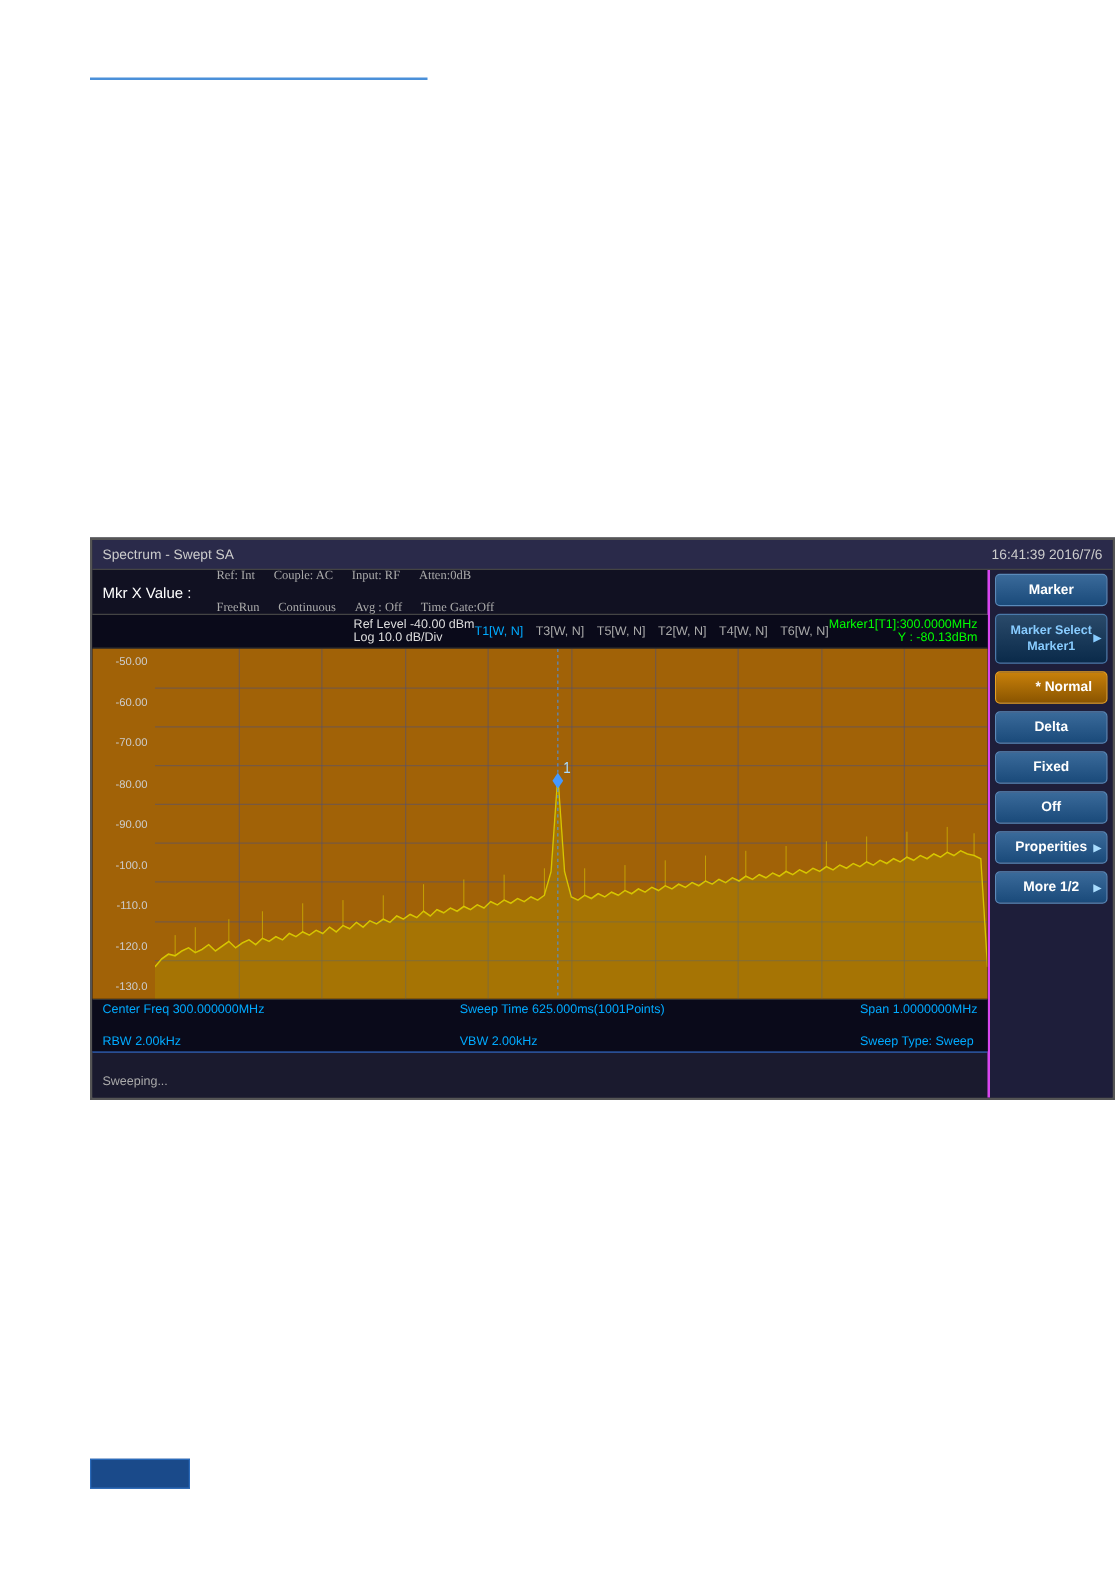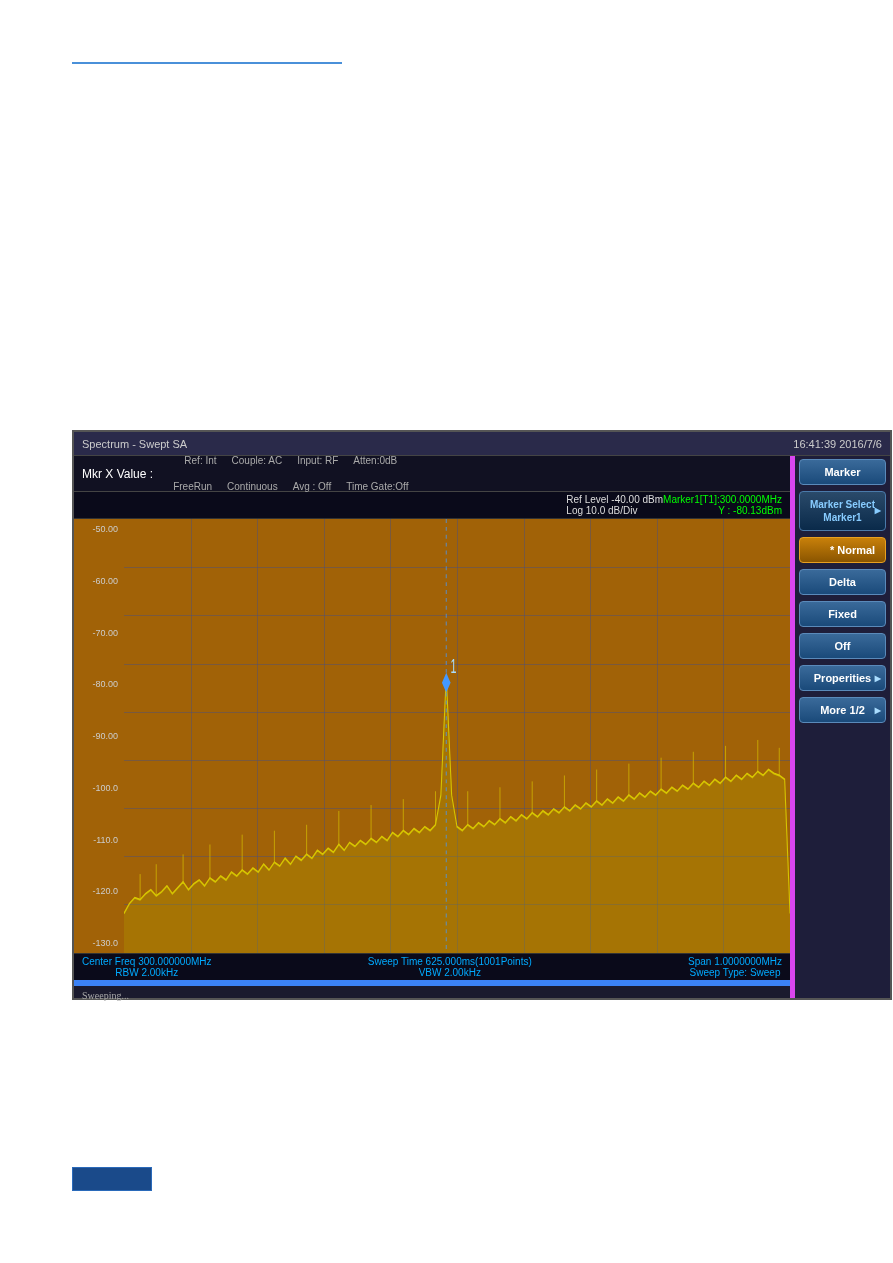--- a/index.html
+++ b/index.html
@@ -20,21 +20,21 @@
       height: 2px;
       background: #4a90d9;
     }
 
     
     .instrument-panel {
       position: absolute;
       top: 430px;
       left: 72px;
       width: 820px;
-      height: 570px;
+      height: 450px;
       background: #1a1a2e;
       border: 2px solid #555;
       display: flex;
       flex-direction: column;
     }
 
     
     .title-bar {
       background: #2a2a4a;
       display: flex;
@@ -86,21 +86,22 @@
       font-size: 16px;
       font-weight: bold;
       flex: 1;
     }
     .mkr-params {
       display: flex;
       gap: 15px;
       font-size: 10px;
       color: #aaaaaa;
       flex-direction: column;
-      align-items: center;
+      align-items: flex-start;
+      font-family: Liberation Serif, serif;
     }
     .mkr-params-row {
       display: flex;
       gap: 15px;
     }
 
     
     .spectrum-display {
       background: #000011;
       flex: 1;
@@ -203,45 +204,43 @@
       background: #0a0a1a;
       border-top: 1px solid #333;
       padding: 2px 8px;
       display: flex;
       justify-content: space-between;
       font-size: 10px;
     }
     .bottom-col {
       display: flex;
       flex-direction: column;
-      gap: 0;
-      text-align: center;
+      gap: 15px;
     }
     .bottom-text {
       color: #00aaff;
     }
 
     
     .status-bar {
       background: #1a1a2e;
-      border-top: 6px solid #3b82f6;
-      padding: 4px 8px;
+      border-top: 1px solid #3b82f6;
+      padding: 18px 8px;
       color: #aaaaaa;
       font-size: 10px;
       height: 18px;
-      font-family: Liberation Serif, serif;
     }
 
     
     .right-panel {
       width: 100px;
       background: #1e1e3a;
       display: flex;
       flex-direction: column;
-      border-left: 5px solid #d946ef;
+      border-left: 2px solid #d946ef;
     }
 
     .panel-btn {
       margin: 3px 4px;
       padding: 6px 4px;
       border: 1px solid #555;
       border-radius: 4px;
       text-align: center;
       cursor: pointer;
       font-size: 11px;
@@ -381,20 +380,28 @@
           </div>
         </div>
       </div>
 
       <div class="spectrum-display">
 
         <div class="info-row">
           <div class="info-left">
             <span>Ref Level -40.00 dBm</span>
             <span>Log 10.0 dB/Div</span>
+          </div>
+          <div class="info-center">
+            <span style="color:#00aaff">T1[W, N]</span>
+            <span style="color:#aaaaaa">T3[W, N]</span>
+            <span style="color:#aaaaaa">T5[W, N]</span>
+            <span style="color:#aaaaaa">T2[W, N]</span>
+            <span style="color:#aaaaaa">T4[W, N]</span>
+            <span style="color:#aaaaaa">T6[W, N]</span>
           </div>
           <div class="info-right">
             <div>Marker1[T1]:300.0000MHz</div>
             <div>Y : -80.13dBm</div>
           </div>
         </div>
 
         <div class="chart-area">
 
           <div class="y-axis">

